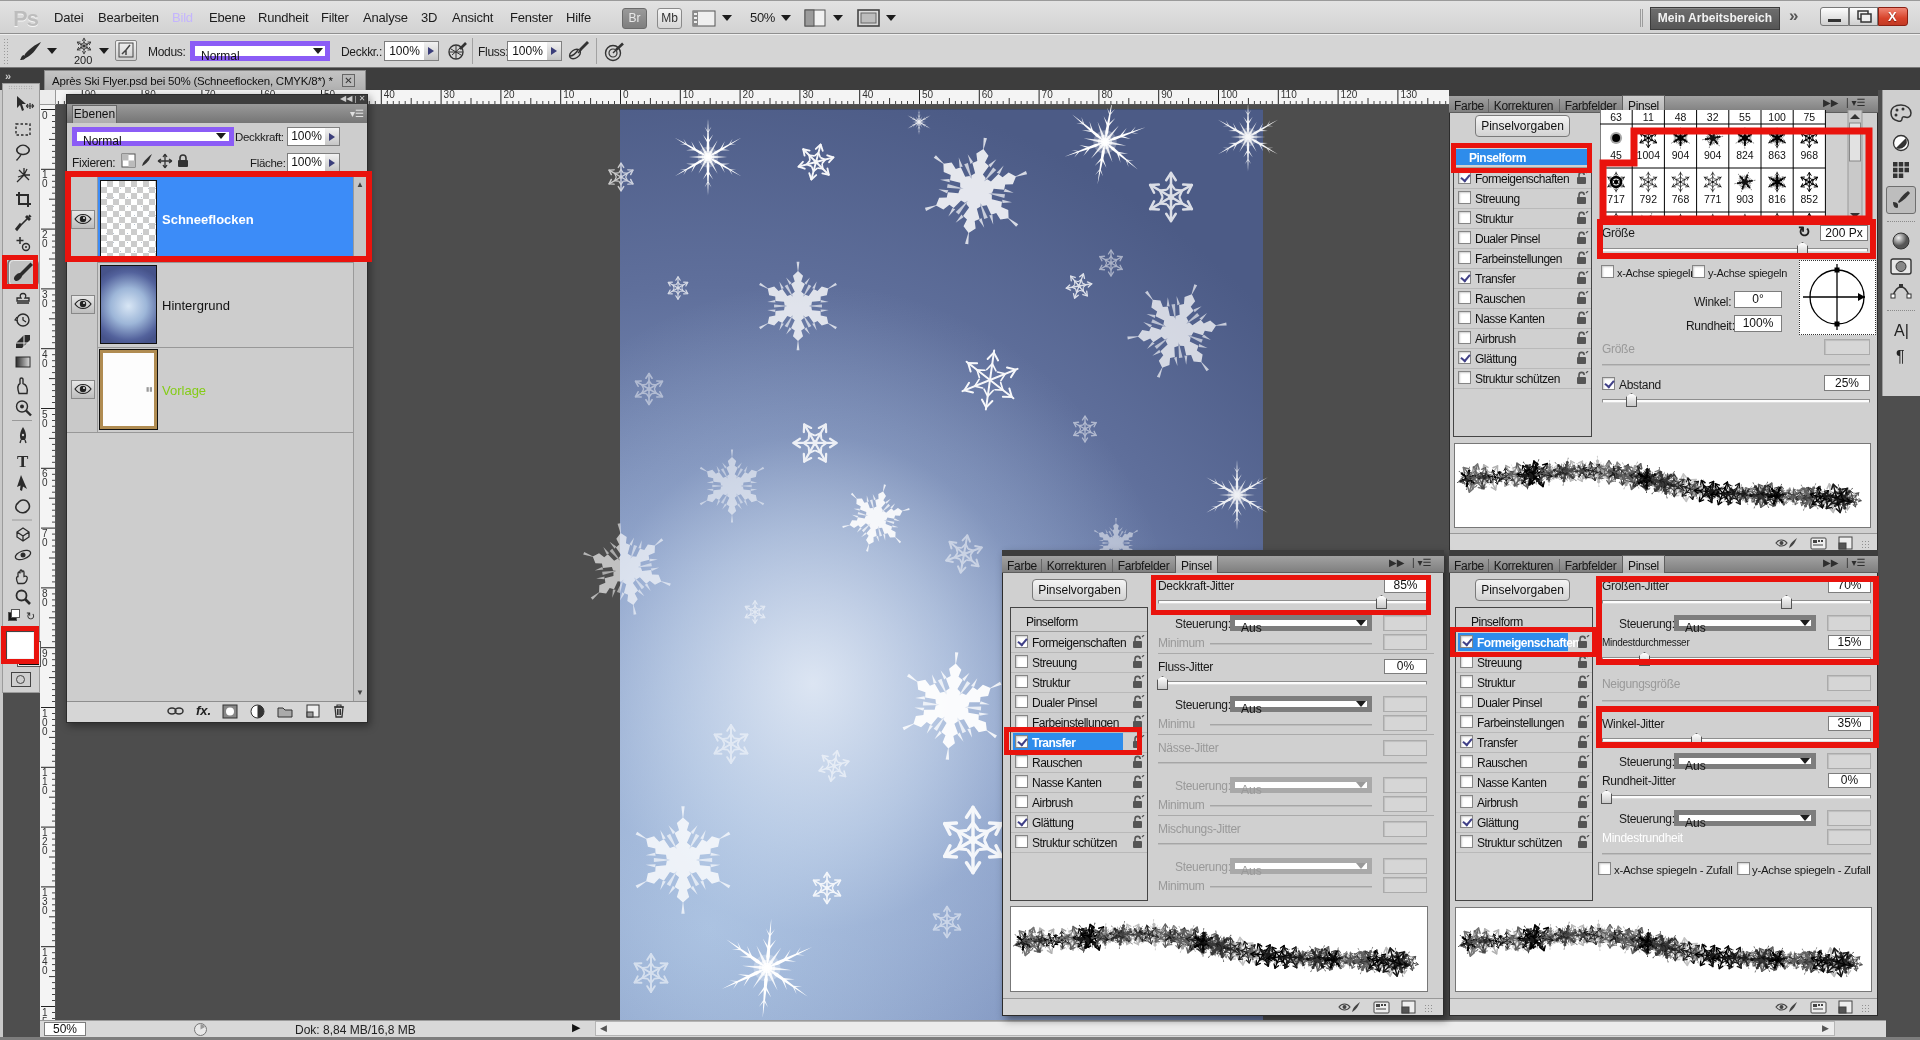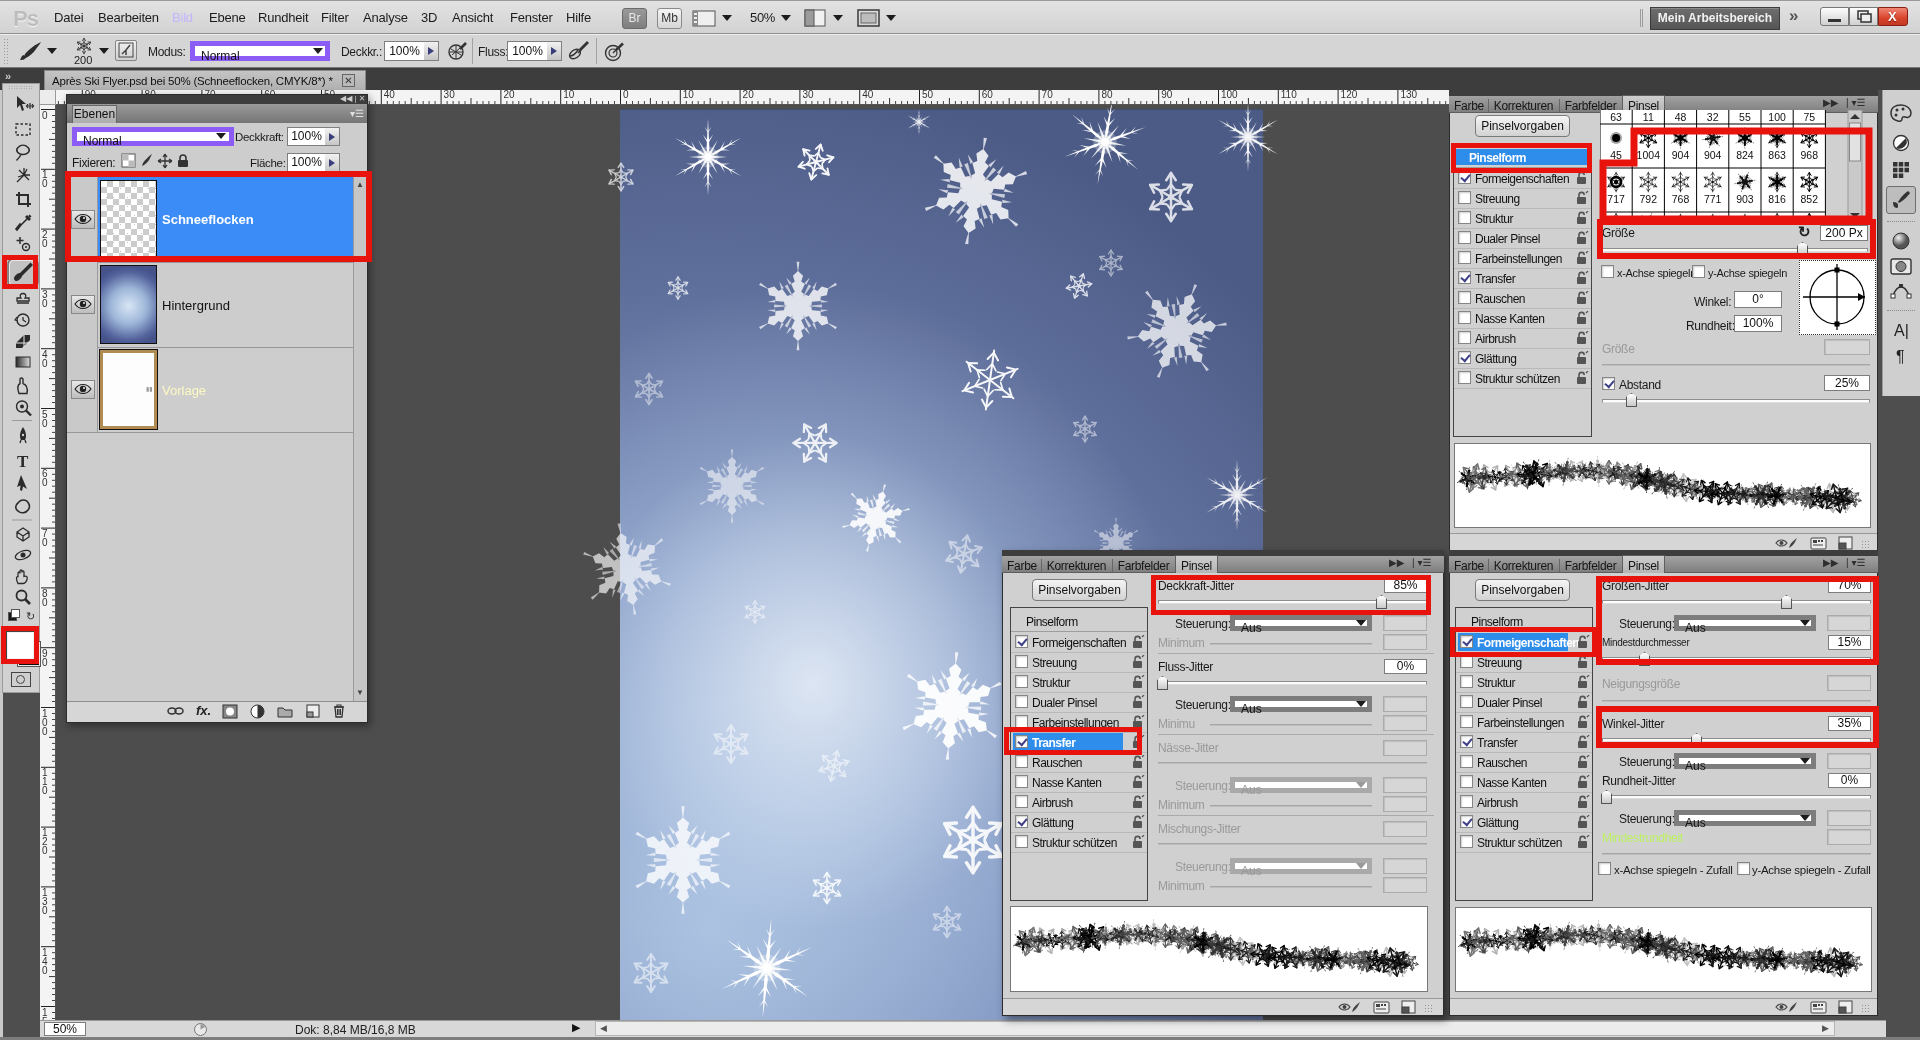--- a/index.html
+++ b/index.html
@@ -1031,21 +1031,21 @@
 <div class="a" style="left:67px;top:347px;width:300px;height:85px;background:#cdcdcd;border-top:1px solid #989898;z-index:10"></div>
 <div class="a" style="left:67px;top:347px;width:31px;height:85px;background:#c9c9c9;border-right:1px solid #9a9a9a;z-index:10"></div>
 <div class="a" style="left:71px;top:380px;width:24px;height:19px;background:linear-gradient(#e8e8e8,#bdbdbd);border:1px solid #888;z-index:10"></div>
 <svg class="ic" style="left:74px;top:383px;z-index:12" width="18" height="12" viewBox="0 0 18 12">
     <path d="M1,6 C5,0 13,0 17,6 C13,12 5,12 1,6 Z" fill="none" stroke="#222" stroke-width="1.2"></path>
     <circle cx="9" cy="6" r="3.2" fill="#222"></circle>
     <circle cx="10" cy="5" r="1" fill="#eee"></circle>
   </svg>
 <div class="a" style="left:100px;top:350px;width:57px;height:79px;background:#fdfdfd;border:3px solid #b08c52;outline:1px solid #111;z-index:10"></div>
 <div class="a" style="left:146px;top:385px;font-size:6px;color:#999;z-index:10">▮▮</div>
-<div class="a" style="left:162px;top:383px;font-size:13px;color:#fef9c3;z-index:10">Vorlage</div>
+<div class="a" style="left:162px;top:383px;font-size:13px;color:#84cc16;z-index:10">Vorlage</div>
 <div class="a" style="left:67px;top:432px;width:300px;height:1px;background:#989898;z-index:10"></div>
 <div class="a" style="left:353px;top:177px;width:14px;height:524px;background:#c6c6c6;border-left:1px solid #9a9a9a;z-index:10"></div>
 <div class="a" style="left:356px;top:180px;font-size:8px;color:#444;z-index:11">▲</div>
 <div class="a" style="left:356px;top:688px;font-size:8px;color:#444;z-index:11">▼</div>
 <div class="a" style="left:67px;top:701px;width:300px;height:21px;background:#d6d6d6;border-top:1px solid #8e8e8e;z-index:10"></div>
 <svg class="ic" style="left:167px;top:706px;z-index:11" width="17" height="10" viewBox="0 0 17 10">
     <ellipse cx="5" cy="5" rx="4" ry="3" fill="none" stroke="#333" stroke-width="1.5"></ellipse>
     <ellipse cx="12" cy="5" rx="4" ry="3" fill="none" stroke="#333" stroke-width="1.5"></ellipse>
   </svg>
 <div class="a" style="left:196px;top:703px;font-size:13px;font-style:italic;font-weight:bold;color:#222;z-index:11">fx.</div>
@@ -2030,21 +2030,21 @@
 <div class="lbl" style="left:1602px;top:774px;font-size:12px;color:#1a1a1a;z-index:11">Rundheit-Jitter</div>
 <div class="tb" style="left:1828px;top:773px;width:43px;height:15px;line-height:13px;z-index:11;font-size:12px">0%</div>
 <div class="track" style="z-index:11;left:1602px;top:795px;width:269px"></div>
 <div class="thumb" style="z-index:12;left:1601px;top:790px"></div>
 <div class="lbl" style="left:1619px;top:812px;font-size:12px;color:#1a1a1a;z-index:11">Steuerung:</div>
 <div class="dd" style="left:1674px;top:810px;width:142px;height:16px;border-color:#7d7d7d;z-index:11">
     <span style="top:1px;color:#111">Aus</span>
   </div>
 <div class="car" style="left:1800px;top:815px;border-top-color:#1c1c1c;z-index:11"></div>
 <div class="disbox" style="z-index:11;left:1827px;top:810px;width:44px;height:16px"></div>
-<div class="lbl" style="left:1602px;top:831px;font-size:12px;color:#bef264;z-index:10">Mindestrundheit</div>
+<div class="lbl" style="left:1602px;top:831px;font-size:12px;color:#ffffff;z-index:10">Mindestrundheit</div>
 <div class="disbox" style="z-index:11;left:1827px;top:829px;width:44px;height:16px"></div>
 <div class="trackd" style="z-index:11;left:1602px;top:853px;width:269px"></div>
 <div class="cb" style="z-index:11;left:1598px;top:862px"></div>
 <div class="lbl" style="left:1614px;top:863px;font-size:11.5px;color:#1a1a1a;z-index:10">x-Achse spiegeln - Zufall</div>
 <div class="cb" style="z-index:11;left:1737px;top:862px"></div>
 <div class="lbl" style="left:1752px;top:863px;font-size:11.5px;color:#1a1a1a;z-index:10">y-Achse spiegeln - Zufall</div>
 <div class="a" style="left:1455px;top:907px;width:417px;height:85px;background:#fff;border:1px solid #777;z-index:10"></div>
 <svg class="ic" style="left:1455px;top:907px;z-index:11" width="417" height="85" viewBox="0 0 417 85">
     <g transform="rotate(8.556021175522066 14.0 35.39145368654303)" color="#000" opacity="1">
       <use href="#fB" x="1.7288638918030674" y="23.120317578346096" width="24.542272216393865" height="24.542272216393865"></use>

